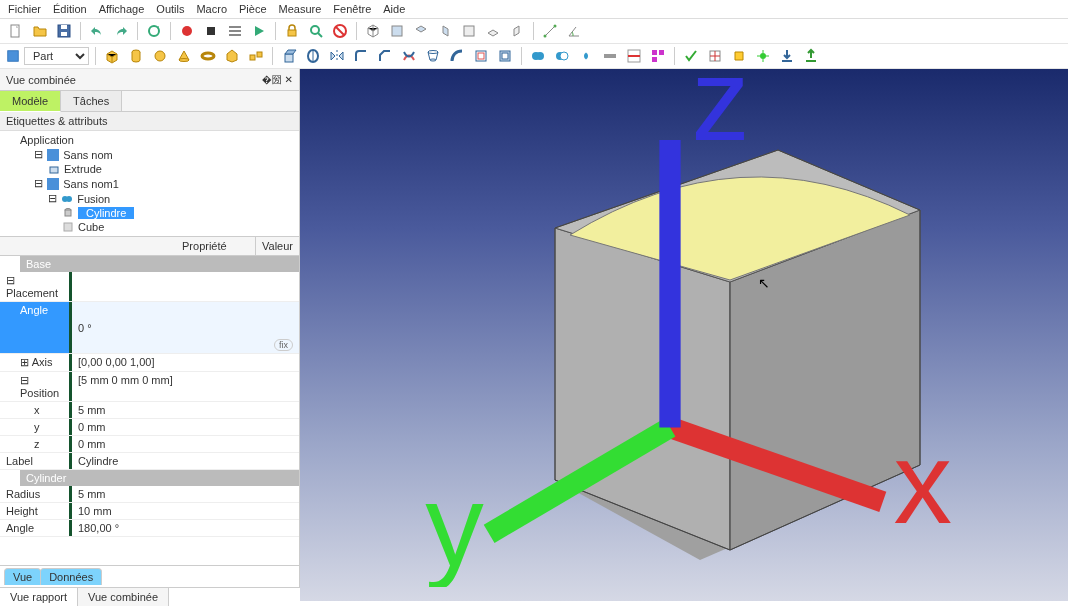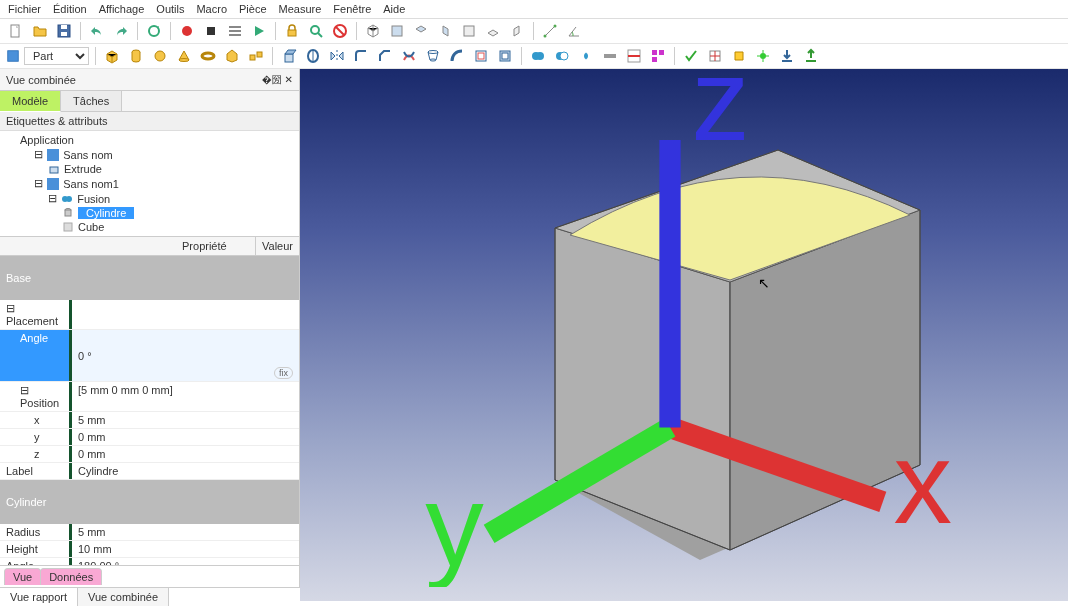--- a/index.html
+++ b/index.html
@@ -25,30 +25,30 @@
 .section-head { background: #f0f0f0; padding: 3px 6px; border-bottom: 1px solid #ddd; }
 .tree { flex: 0 0 auto; max-height: 200px; overflow: auto; padding: 2px 4px; }
 .tree ul { list-style: none; padding-left: 14px; }
 .tree li { padding: 1px 2px; white-space: nowrap; display: flex; align-items: center; gap: 4px; }
 .tree li.selected > .label { background: #3399ff; color: #fff; padding: 0 8px; }
 .tree .ico { width: 12px; height: 12px; display: inline-block; }
 .props { flex: 1; overflow: auto; border-top: 1px solid #ccc; }
 .props-head { display: flex; background: #f5f5f5; border-bottom: 1px solid #ccc; justify-content: flex-end; }
 .props-head div { padding: 3px 6px; }
 .props-head .pcol { width: 80px; border-right: 1px solid #ccc; }
-.props-group { background: #bbb; color: #fff; padding: 16px 6px; font-size: 11px; }
+.props-group { background: #bbb; color: #fff; padding: 2px 6px; font-size: 11px; margin-left: 20px; }
 .prow { display: flex; border-bottom: 1px solid #eee; }
 .prow .pk { width: 72px; padding: 2px 6px; border-right: 3px solid #14532d; }
 .prow .pv { flex: 1; padding: 2px 6px; }
 .prow.highlight .pk { background: #3399ff; color: #fff; }
 .prow.highlight .pv { background: #eef6ff; }
 .indent1 .pk { padding-left: 20px; }
 .indent2 .pk { padding-left: 34px; }
 .bottom-tabs { display: flex; padding: 2px 4px; border-top: 1px solid #ccc; gap: 0; }
-.btab { padding: 2px 8px; border: 1px solid #ccc; border-bottom: none; border-radius: 4px 4px 0 0; background: #f9a8d4; cursor: pointer; font-size: 11px; }
+.btab { padding: 2px 8px; border: 1px solid #ccc; border-bottom: none; border-radius: 4px 4px 0 0; background: #7dd3fc; cursor: pointer; font-size: 11px; }
 .btab + .btab { margin-left: -1px; }
 
 .viewport-wrap { flex: 1; display: flex; flex-direction: column; min-width: 0; }
 .viewport { flex: 1; position: relative; background: linear-gradient(to bottom, #1a2a6c 0%, #4a5a9c 30%, #9aa5c8 70%, #d5d8e5 100%); }
 .viewport svg { width: 100%; height: 100%; }
 .cursor-3d { position: absolute; left: 458px; top: 206px; font-size: 14px; color: #000; pointer-events: none; }
 .axis-gizmo { position: absolute; right: 14px; bottom: 14px; }
 
 .doc-tabs { display: flex; background: #f5f5f5; border-top: 1px solid #ccc; padding: 2px 4px; gap: 2px; }
 .doc-tab { display: flex; align-items: center; gap: 4px; padding: 2px 8px; border: 1px solid #ccc; background: #fff; cursor: pointer; font-size: 11px; }
@@ -463,20 +463,24 @@
           <div class="pk">⊟ <span>Placement</span></div>
         </div>
       <div class="prow indent1 highlight">
           <div class="pk">Angle</div>
           <div class="pv" style="display:flex;justify-content:space-between;align-items:center">
             <span>0 °</span>
             <span class="reset-btn">fix</span>
           </div>
         </div>
       <div class="prow indent1">
+          <div class="pk">⊞ <span>Axis</span></div>
+          <div class="pv">[0,00 0,00 1,00]</div>
+        </div>
+      <div class="prow indent1">
           <div class="pk">⊟ <span>Position</span></div>
           <div class="pv">[5 mm  0 mm  0 mm]</div>
         </div>
       <div class="prow indent2">
           <div class="pk">x</div>
           <div class="pv">5 mm</div>
         </div>
       <div class="prow indent2">
           <div class="pk">y</div>
           <div class="pv">0 mm</div>

